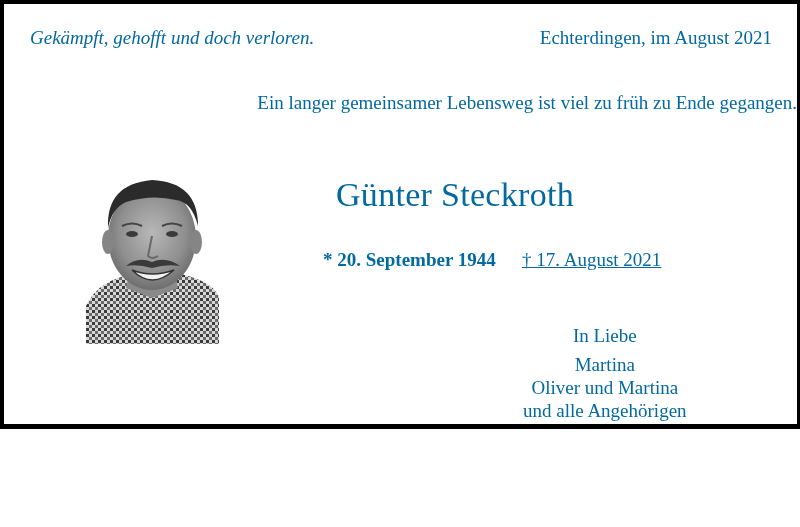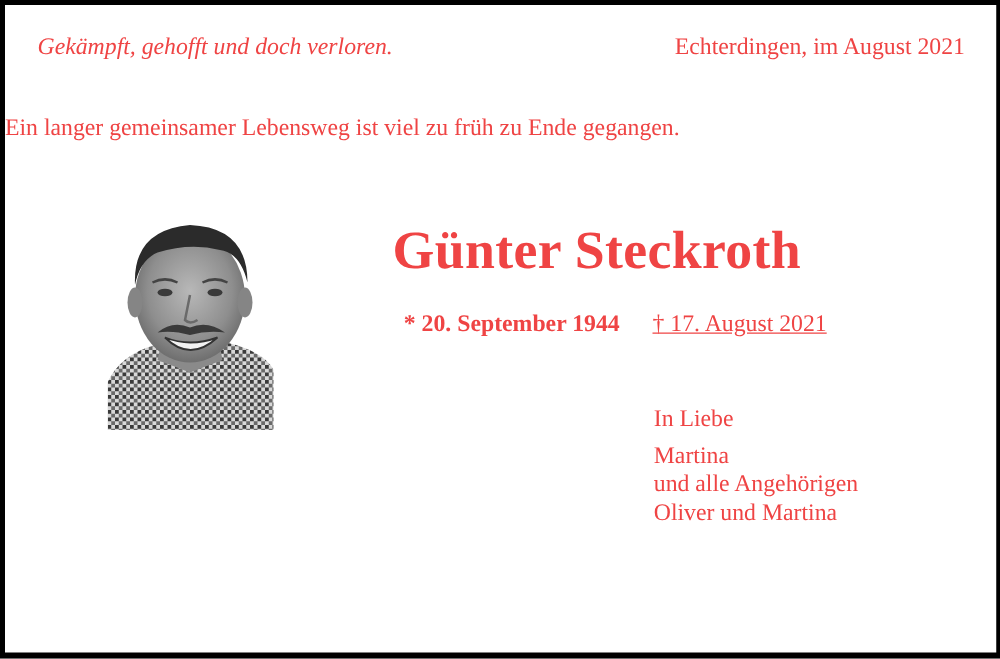--- a/index.html
+++ b/index.html
@@ -1,38 +1,38 @@
 <!DOCTYPE html>
 <html><head>
 <meta charset="utf-8">
 <style>
   html, body { margin: 0; padding: 0; background: #fff; }
   body { width: 800px; height: 527px; overflow: hidden; position: relative; }
   .frame {
-    position: absolute; left: 0; top: 0; width: 800px; height: 527px;
+    position: absolute; left: 0; top: 0; width: 800px; height: 429px;
     box-sizing: border-box;
     border-top: 4px solid #000; border-left: 4px solid #000;
     border-right: 3px solid #000; border-bottom: 5px solid #000;
     background: #fff;
     font-family: "Liberation Serif", "DejaVu Serif", serif;
-    color: #ef4444;
+    color: #0369a1;
     padding-left: 40px;
   }
   .abs { position: absolute; white-space: nowrap; }
   .motto { left: 26px; top: 23px; font-size: 19px; font-style: italic; }
   .place-date { right: 25px; top: 23px; font-size: 19px; }
-  .intro { left: 0; right: 0; top: 88px; text-align: left; font-size: 19px; }
+  .intro { left: 0; right: 0; top: 88px; text-align: right; font-size: 19px; }
   .photo {
     position: absolute; left: 82px; top: 162px; width: 133px; height: 178px;
     overflow: hidden; background: #fff;
   }
-  .name { left: 310px; top: 172px; font-size: 43px; letter-spacing: 0.3px; font-weight: bold; }
+  .name { left: 332px; top: 172px; font-size: 34px; letter-spacing: 0.3px; }
   .birth { left: 319px; top: 245px; font-size: 19px; font-weight: bold; }
   .death { left: 518px; top: 245px; font-size: 19px; text-decoration: underline; }
-  .mourners { left: 519px; top: 320px; font-size: 19px; line-height: 23px; white-space: nowrap; }
+  .mourners { left: 519px; top: 320px; font-size: 19px; line-height: 23px; white-space: nowrap; text-align: center; }
   .mourners .gap { height: 6px; }
   .footer {
     position: absolute; left: 27px; right: 27px; top: 457px;
     font-size: 19px; line-height: 25px; text-align: justify; text-align-last: left;
   }
 </style>
 </head>
 <body>
 
 <div class="frame">
@@ -83,18 +83,18 @@
   </div>
 
   <div class="abs name">Günter Steckroth</div>
   <div class="abs birth">* 20. September 1944</div>
   <div class="abs death">† 17. August 2021</div>
 
   <div class="abs mourners">
     <div>In Liebe</div>
     <div class="gap"></div>
     <div>Martina</div>
+    <div>Oliver und Martina</div>
     <div>und alle Angehörigen</div>
-    <div>Oliver und Martina</div>
   </div>
 
 
 </div>
 
 </body></html>

